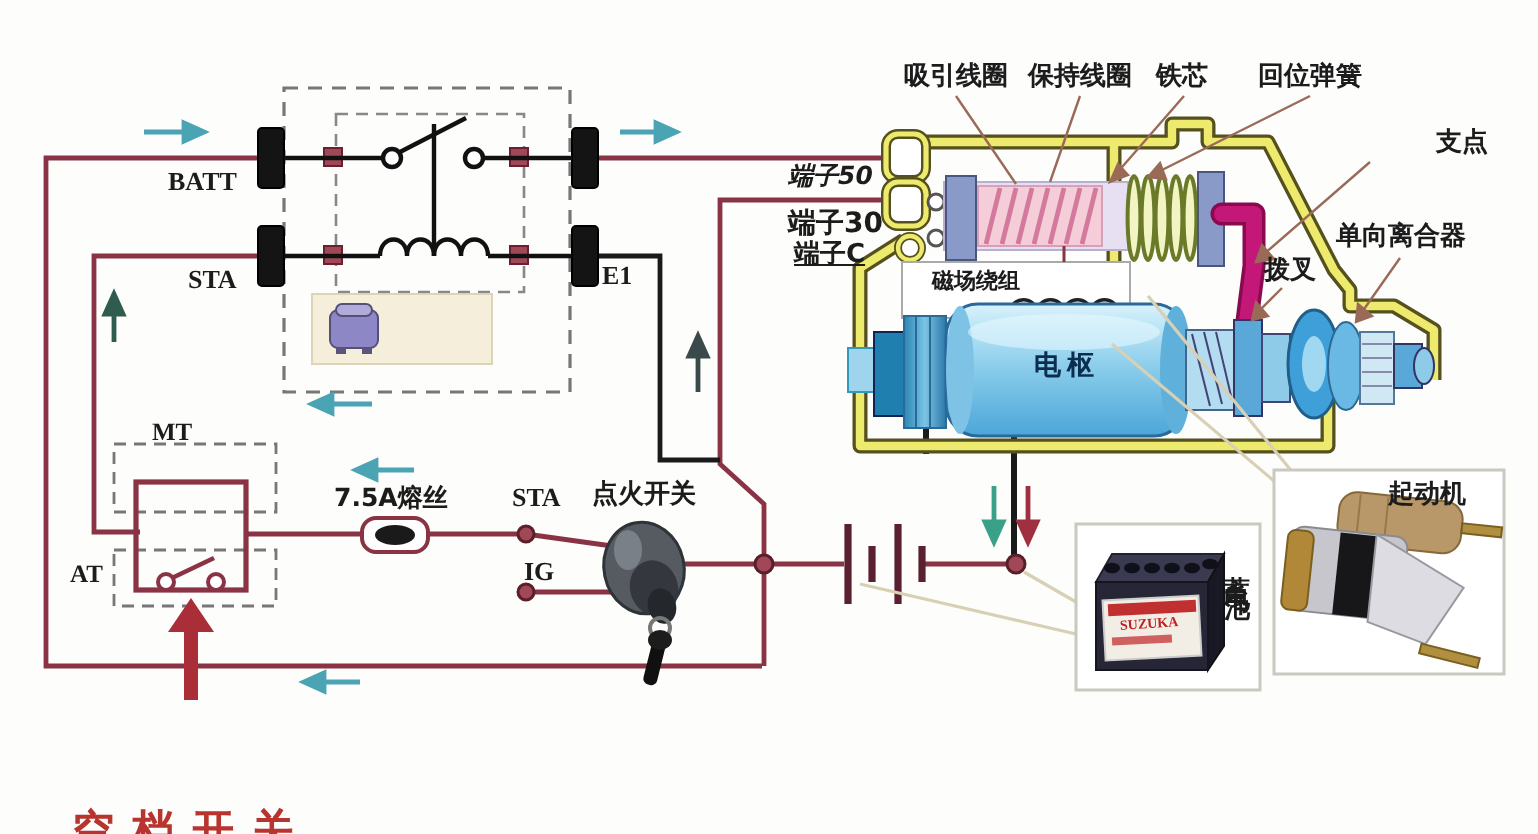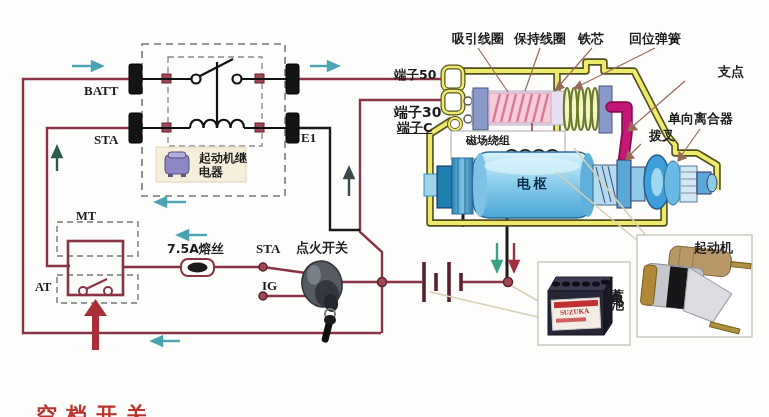--- a/index.html
+++ b/index.html
@@ -308,33 +308,32 @@
         <polygon points="686,268 732,290 716,320 686,312" fill="#dcdce2" stroke="#98989e"></polygon>
         <rect x="728" y="258" width="20" height="5" fill="#b09040" stroke="#7a5f1f"></rect>
         <rect x="714" y="320" width="30" height="5" fill="#b09040" stroke="#7a5f1f" transform="rotate(8 714 320)"></rect>
       </g>
     </g>
   </svg>
 
   <div class="lbl" style="left:84px;top:84px;font-size:13px;">BATT</div>
   <div class="lbl" style="left:94px;top:133px;font-size:13px;">STA</div>
   <div class="lbl" style="left:301px;top:131px;font-size:13px;text-align:right;">E1</div>
-  <div class="lbl cn relay-name" style="left:199px;top:152px;">起动机继电器</div>
-
-  <div class="lbl cn" style="left:394px;top:68px;font-size:12.5px;">端子50</div>
+
+  <div class="lbl cn" style="left:394px;top:81px;font-size:12.5px;font-style:italic;">端子50</div>
   <div class="lbl cn" style="left:394px;top:104px;font-size:14px;">端子30</div>
   <div class="lbl cn" style="left:397px;top:121px;font-size:13px;text-decoration:underline;">端子C</div>
 
   <div class="lbl cn" style="left:452px;top:32px;font-size:13px;">吸引线圈</div>
   <div class="lbl cn" style="left:514px;top:32px;font-size:13px;">保持线圈</div>
   <div class="lbl cn" style="left:578px;top:32px;font-size:13px;">铁芯</div>
   <div class="lbl cn" style="left:629px;top:32px;font-size:13px;">回位弹簧</div>
   <div class="lbl cn" style="left:678px;top:65px;font-size:13px;margin-left:40px;">支点</div>
   <div class="lbl cn" style="left:668px;top:112px;font-size:13px;">单向离合器</div>
-  <div class="lbl cn" style="left:632px;top:129px;font-size:13px;padding-left:17px;">拨叉</div>
+  <div class="lbl cn" style="left:632px;top:129px;font-size:13px;">拨叉</div>
   <div class="lbl cn" style="left:466px;top:135px;font-size:11px;">磁场绕组</div>
   <div class="lbl cn armature-label" style="left:517px;top:176px;font-size:13.5px;letter-spacing:3px;">电枢</div>
 
   <div class="lbl" style="left:76px;top:209px;font-size:12.5px;">MT</div>
   <div class="lbl" style="left:35px;top:280px;font-size:12.5px;">AT</div>
   <div class="lbl cn neutral-label" style="left:36px;top:357px;">空档开关</div>
 
   <div class="lbl cn" style="left:167px;top:242px;font-size:12.5px;">7.5A熔丝</div>
   <div class="lbl" style="left:256px;top:242px;font-size:13px;">STA</div>
   <div class="lbl cn" style="left:296px;top:241px;font-size:13px;">点火开关</div>

